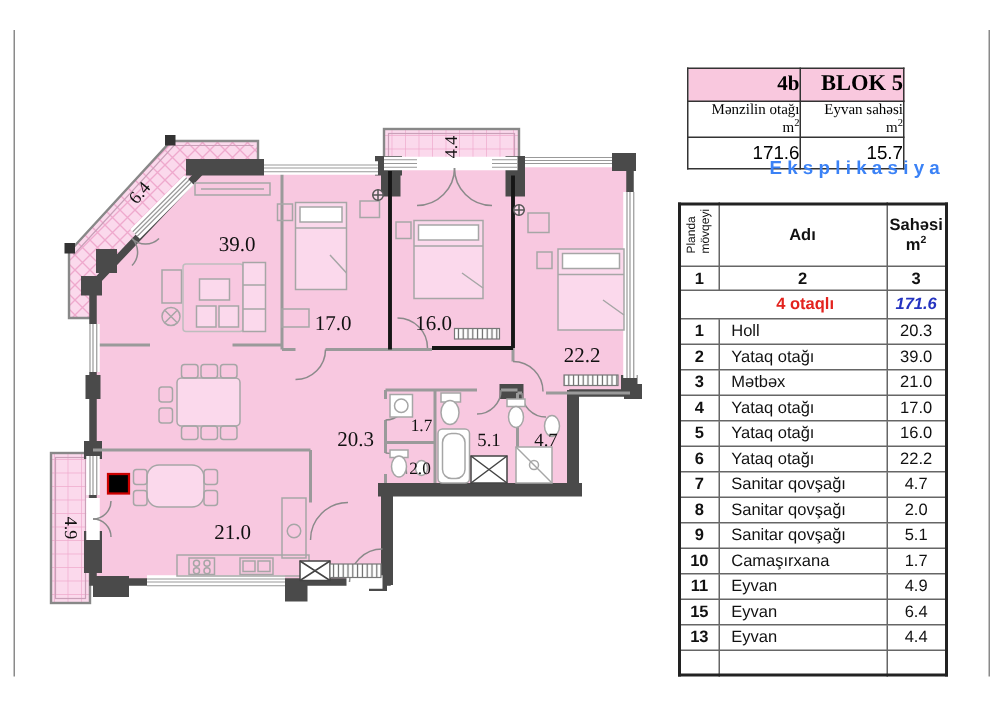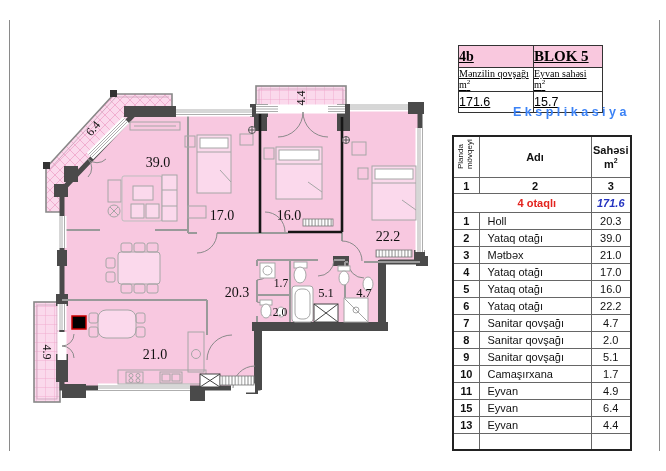--- a/index.html
+++ b/index.html
@@ -6,21 +6,21 @@
   .page{position:relative;width:666px;height:471px;background:#fff;overflow:hidden;
         font-family:"Liberation Sans",sans-serif;}
   .vline{position:absolute;top:20px;height:431px;width:1px;background:#8a8a8a;}
   .vline.left{left:9px;}
   .vline.right{left:659px;}
   svg.plan{position:absolute;left:0;top:0;}
 
   
   .info{position:absolute;left:458px;top:45px;width:145px;border-collapse:collapse;
         table-layout:fixed;}
-  .info td{border:1px solid #333;text-align:left;vertical-align:middle;padding:0;text-decoration:underline;}
+  .info td{border:1px solid #333;text-align:right;vertical-align:middle;padding:0;}
   .info .hdr td{height:21px;font-family:"Liberation Serif",serif;font-weight:bold;}
   .info .hdr .unit{font-size:14px;}
   .info .hdr .blok{font-size:15px;}
   .info .lbl td{height:23px;font-family:"Liberation Serif",serif;font-size:10px;line-height:1.1;}
   .info .val td{height:20px;font-size:12.5px;}
   .info sup{font-size:7px;}
 
   
   .expl-title{position:absolute;left:452px;top:105px;width:178px;text-align:right;
         font-size:12.5px;font-weight:bold;letter-spacing:3.5px;color:#3b82f6;}
@@ -315,21 +315,21 @@
   </svg>
 
   <table class="info">
     <tbody>
         <tr class="hdr" style="background:#f9c8de">
       <td class="unit" style="width:74px">4b</td>
       <td class="blok">BLOK 5</td>
     </tr>
     <tr class="lbl">
       <td>
-        <span>Mənzilin qovşağı</span><br>
+        <span>Mənzilin otağı</span><br>
         <span>m</span><sup>2</sup>
       </td>
       <td>
         <span>Eyvan sahəsi</span><br>
         <span>m</span><sup>2</sup>
       </td>
     </tr>
     <tr class="val">
       <td>171.6</td>
       <td>15.7</td>

